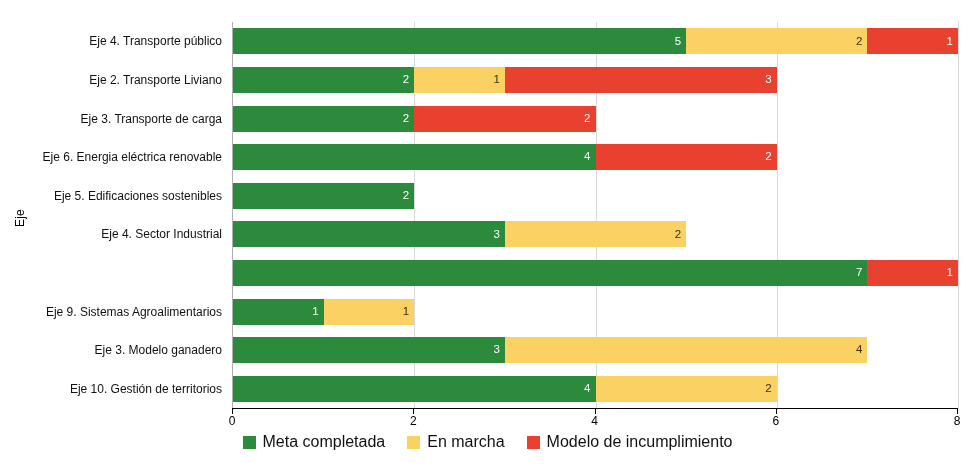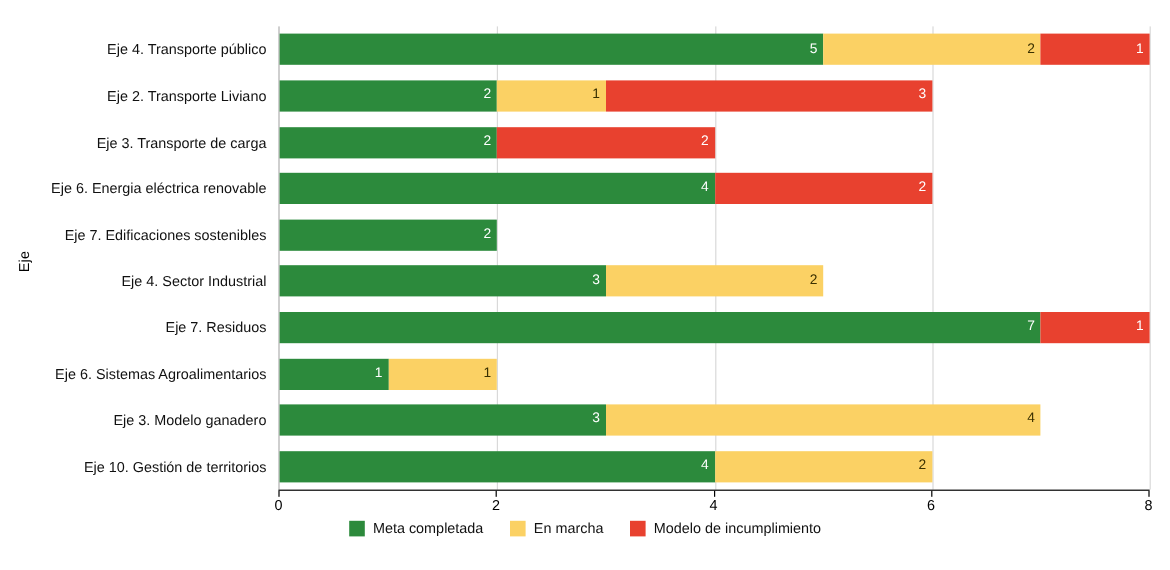--- a/index.html
+++ b/index.html
@@ -155,43 +155,42 @@
     display: flex;
     align-items: center;
     gap: 7px;
   }
   .legend-swatch {
     width: 13px;
     height: 13px;
     display: block;
   }
   .legend-text {
-    font-size: 12px;
+    font-size: 16px;
     color: #111111;
     white-space: nowrap;
   }
 </style>
 </head>
 <body>
 
 <div id="chart-root">
 
   <div id="y-axis-title">
     <span>Eje</span>
   </div>
 
   <div id="cat-label-col">
       <div class="cat-label" style="top: 6.3px;">Eje 4. Transporte público</div>
       <div class="cat-label" style="top: 44.9px;">Eje 2. Transporte Liviano</div>
       <div class="cat-label" style="top: 83.5px;">Eje 3. Transporte de carga</div>
       <div class="cat-label" style="top: 122.1px;">Eje 6. Energia eléctrica renovable</div>
-      <div class="cat-label" style="top: 160.7px;">Eje 7. Edificaciones sostenibles</div>
+      <div class="cat-label" style="top: 160.7px;">Eje 5. Edificaciones sostenibles</div>
       <div class="cat-label" style="top: 199.3px;">Eje 4. Sector Industrial</div>
-      <div class="cat-label" style="top: 237.9px;">Eje 7. Residuos</div>
-      <div class="cat-label" style="top: 276.5px;">Eje 6. Sistemas Agroalimentarios</div>
+      <div class="cat-label" style="top: 276.5px;">Eje 9. Sistemas Agroalimentarios</div>
       <div class="cat-label" style="top: 315.1px;">Eje 3. Modelo ganadero</div>
       <div class="cat-label" style="top: 353.7px;">Eje 10. Gestión de territorios</div>
     </div>
 
   <div id="plot-area">
       <div class="gridline" style="left: 181.25px;"></div>
       <div class="gridline" style="left: 362.5px;"></div>
       <div class="gridline" style="left: 543.75px;"></div>
       <div class="gridline last" style="left: 725px;"></div>
       <div class="bar-row" style="top: 6.3px;">

